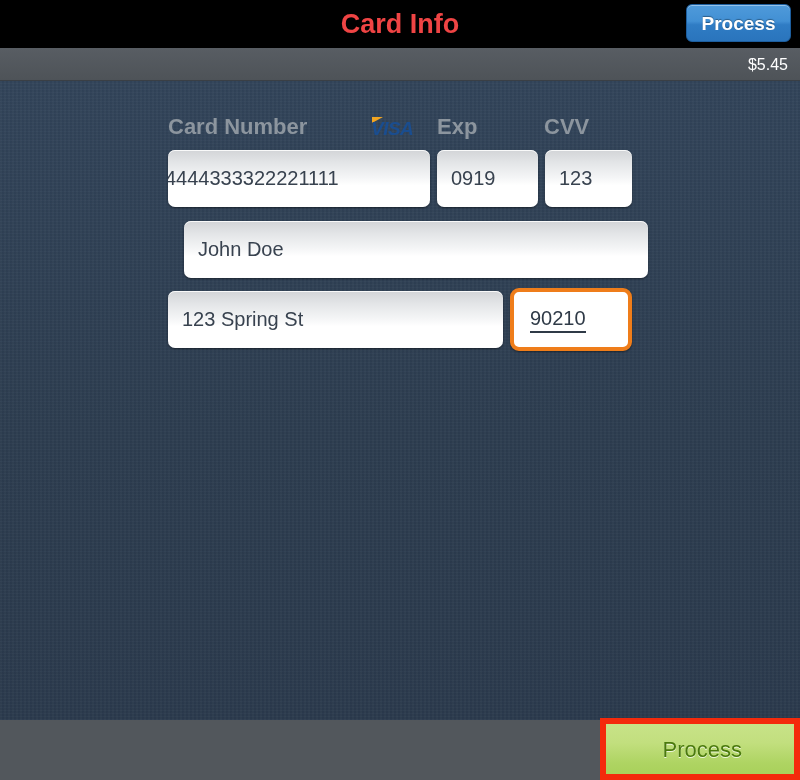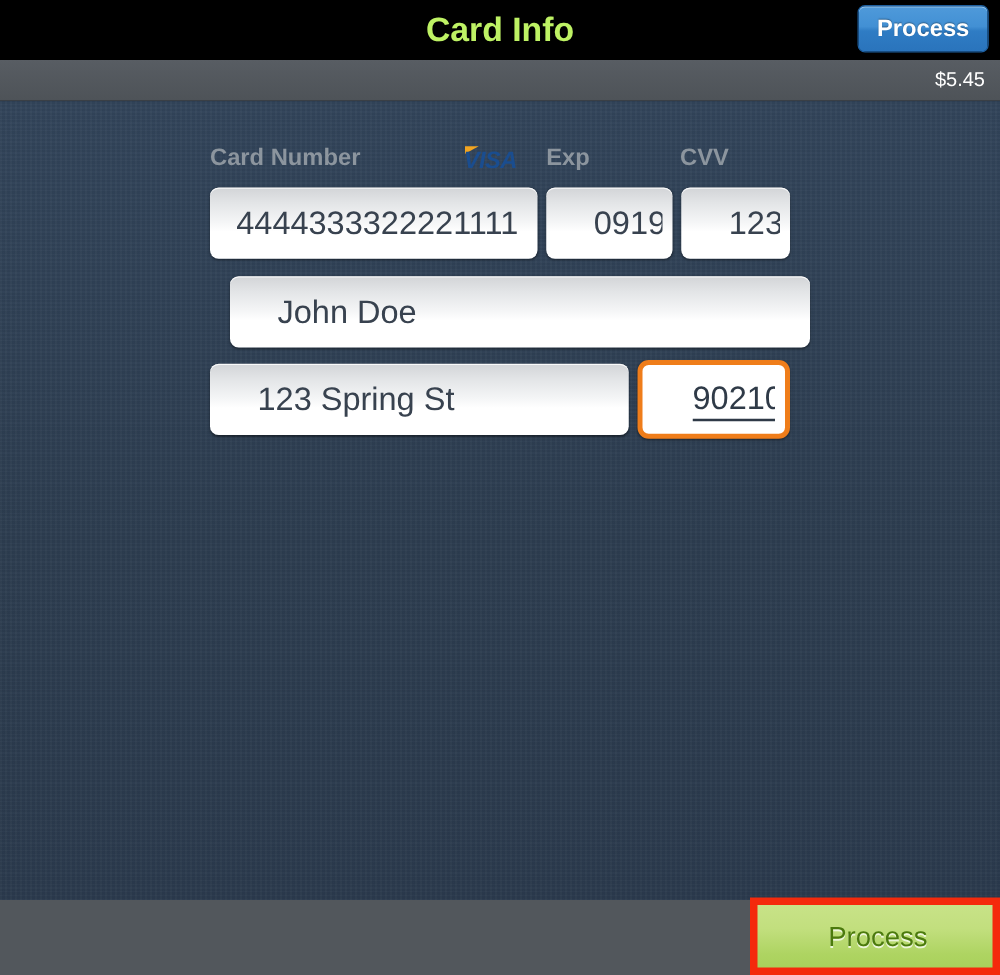--- a/index.html
+++ b/index.html
@@ -28,21 +28,21 @@
     height: 48px;
     background: #000000;
   }
   .titlebar-title {
     position: absolute;
     left: 0; top: 0;
     width: 800px;
     height: 48px;
     line-height: 48px;
     text-align: center;
-    color: #bef264;
+    color: #ef4444;
     font-size: 27px;
     font-weight: bold;
     letter-spacing: 0px;
   }
   .titlebar-action {
     position: absolute;
     right: 9px;
     top: 4px;
     width: 105px;
     height: 38px;
@@ -95,21 +95,21 @@
   
   .label-row {
     position: absolute;
     left: 168px; top: 33px;
     width: 470px; height: 26px;
   }
   .fld-label {
     position: absolute;
     top: 0;
     color: #8c959e;
-    font-size: 19px;
+    font-size: 22px;
     font-weight: bold;
     line-height: 26px;
     white-space: nowrap;
   }
   .lbl-card   { left: 0px; }
   .lbl-exp    { left: 269px; }
   .lbl-cvv    { left: 376px; }
 
   .visa-mark {
     position: absolute;
@@ -146,24 +146,23 @@
   }
   .field-text {
     position: absolute;
     left: 14px;
     top: 0;
     right: 8px;
     height: 100%;
     display: flex;
     align-items: center;
     color: #38424f;
-    font-size: 26px;
+    font-size: 20px;
     white-space: nowrap;
     overflow: hidden;
-    margin-left: 24px;
   }
 
   
   .f-card { left: 168px; top: 69px; width: 262px; height: 57px; }
   .f-card .field-text { left: -3px; }
   .f-exp  { left: 437px; top: 69px; width: 101px; height: 57px; }
   .f-cvv  { left: 545px; top: 69px; width: 87px;  height: 57px; }
 
   
   .f-name { left: 184px; top: 140px; width: 464px; height: 57px; }

